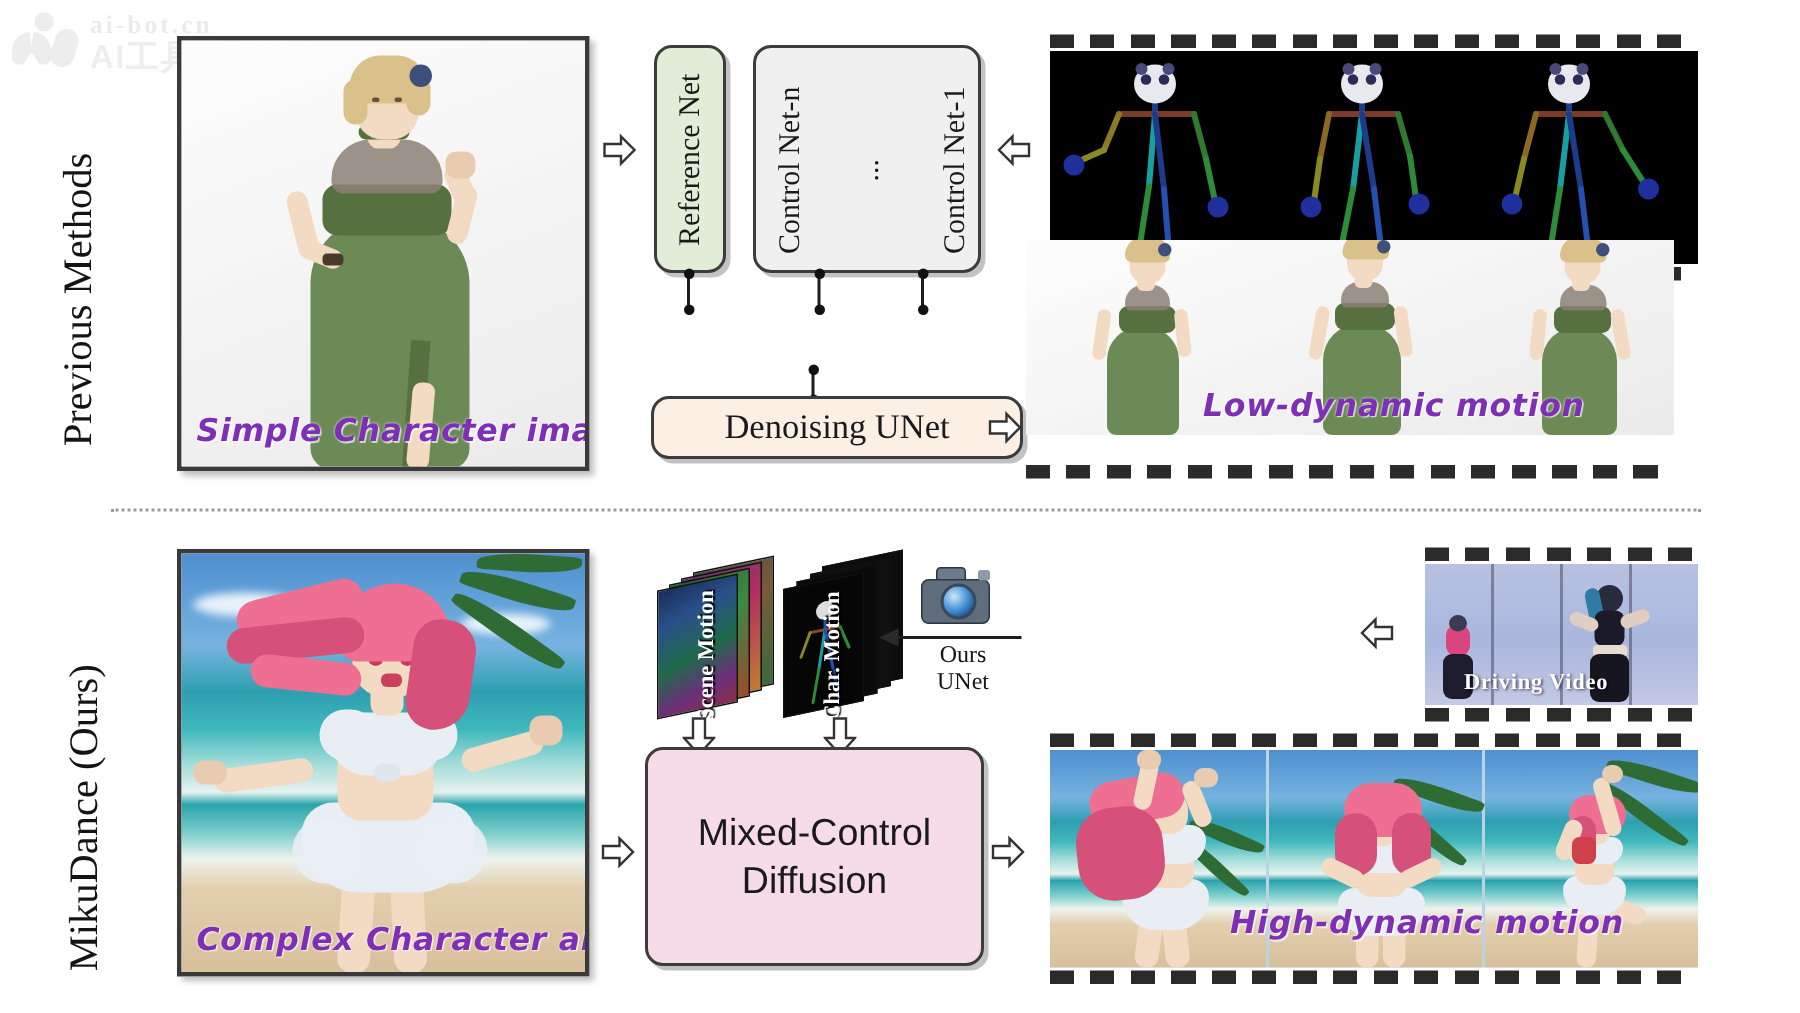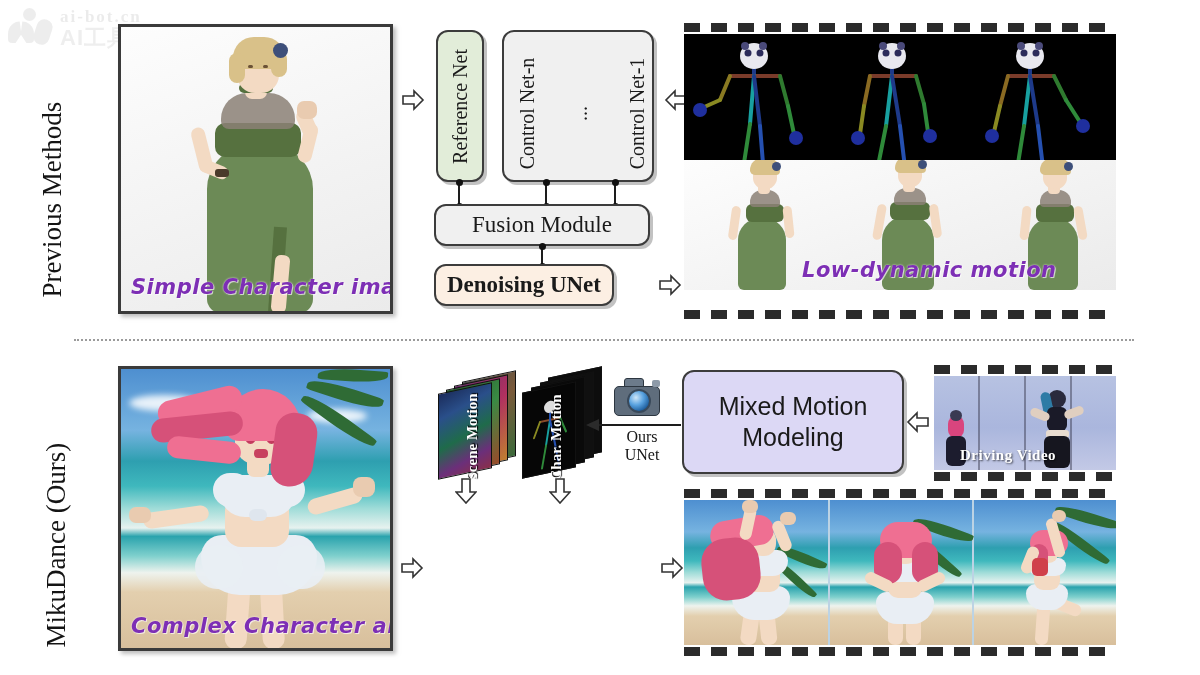--- a/index.html
+++ b/index.html
@@ -59,21 +59,21 @@
 
   
   .wire { position: absolute; background: #1d1d1d; }
   .node { position: absolute; width: 7px; height: 7px; border-radius: 50%; background: #111; }
 
   
   .imgpanel { position: absolute; overflow: hidden; }
   .framed { border: 3px solid #3a3a3a; box-shadow: 3px 3px 4px rgba(130,130,130,.5); }
 
   
-  .film { position: absolute; overflow: visible; }
+  .film { position: absolute; overflow: visible; margin-left: 16px; }
   .film::before, .film::after {
     content: ""; position: absolute; left: 0; right: 0; height: 9px;
     background-image: repeating-linear-gradient(to right,
         #2b2b2b 0px, #2b2b2b 16px, transparent 16px, transparent 27px);
   }
   .film::before { top: -11px; }
   .film::after  { bottom: -11px; }
 
   
   .caption {
@@ -234,29 +234,26 @@
   <div class="node" style="left:456px; top:203px;"></div>
 
   <div class="wire" style="left:545px; top:182px; width:2px; height:24px;"></div>
   <div class="node" style="left:543px; top:179px;"></div>
   <div class="node" style="left:543px; top:203px;"></div>
 
   <div class="wire" style="left:614px; top:182px; width:2px; height:24px;"></div>
   <div class="node" style="left:612px; top:179px;"></div>
   <div class="node" style="left:612px; top:203px;"></div>
 
-  <div class="pbox serif" style="left:434px; top:204px; width:216px; height:42px; background:#f0f0f0; font-size:23px;">
-    <span>Fusion Module</span>
-  </div>
 
   <div class="wire" style="left:541px; top:246px; width:2px; height:20px;"></div>
   <div class="node" style="left:539px; top:243px;"></div>
   <div class="node" style="left:539px; top:263px;"></div>
 
-  <div class="pbox serif" style="left:434px; top:264px; width:180px; height:42px; background:#fcefe3; font-size:23px;font-weight:bold;">
+  <div class="pbox serif" style="left:434px; top:264px; width:248px; height:42px; background:#fcefe3; font-size:23px;">
     <span>Denoising UNet</span>
   </div>
 
   <div class="arrow" style="left:658px; top:273px;">
     <svg width="24" height="24" viewBox="0 0 24 24">
       <path d="M2 8 H13 V3 L22 12 L13 21 V16 H2 Z" fill="#ffffff" stroke="#333" stroke-width="1.6"></path>
     </svg>
   </div>
 
   <div class="film" style="left:684px; top:34px; width:432px; height:142px; background:#000;">
@@ -470,24 +467,20 @@
       <path d="M15 3 L2 9 L15 15 Z" fill="#2b2b2b"></path>
     </svg>
   </div>
   <div class="plainlabel" style="left:604px; top:428px; width:76px; font-size:16px;">
     <div>Ours</div>
     <div>UNet</div>
   </div>
 
   <div class="wire" style="left:612px; top:424px; width:66px; height:2px;"></div>
 
-  <div class="pbox sans" style="left:682px; top:370px; width:222px; height:104px; background:#dcd8f5; font-size:25px; flex-direction:column; line-height:1.25;">
-    <span>Mixed Motion</span>
-    <span>Modeling</span>
-  </div>
 
   <div class="arrow" style="left:906px; top:410px;">
     <svg width="24" height="24" viewBox="0 0 24 24">
       <path d="M22 8 H11 V3 L2 12 L11 21 V16 H22 Z" fill="#ffffff" stroke="#333" stroke-width="1.6"></path>
     </svg>
   </div>
 
   <div class="film" style="left:934px; top:376px; width:182px; height:94px; background:#9aa8d8;">
     <div class="scene" style="background:linear-gradient(to bottom,#b7c2e2 0%,#aab6dd 55%,#c3c9e6 100%); overflow:hidden;">
 
@@ -514,20 +507,24 @@
     <div class="caption" style="left:26px; bottom:6px; font-size:15px; color:#ffffff; font-family:'Liberation Serif',serif; font-style:normal;
                 text-shadow:1px 1px 2px rgba(0,0,0,.65);">Driving Video</div>
   </div>
 
   <div class="arrow" style="left:400px; top:556px;">
     <svg width="24" height="24" viewBox="0 0 24 24">
       <path d="M2 8 H13 V3 L22 12 L13 21 V16 H2 Z" fill="#ffffff" stroke="#333" stroke-width="1.6"></path>
     </svg>
   </div>
 
+  <div class="pbox sans" style="left:430px; top:498px; width:226px; height:146px; background:#f6dce9; font-size:25px; flex-direction:column; line-height:1.3;">
+    <span>Mixed-Control</span>
+    <span>Diffusion</span>
+  </div>
 
   <div class="arrow" style="left:660px; top:556px;">
     <svg width="24" height="24" viewBox="0 0 24 24">
       <path d="M2 8 H13 V3 L22 12 L13 21 V16 H2 Z" fill="#ffffff" stroke="#333" stroke-width="1.6"></path>
     </svg>
   </div>
 
   <div class="film" style="left:684px; top:500px; width:432px; height:145px; background:#bcd3e4;">
     <div class="scene" style="overflow:hidden;">
 
@@ -584,15 +581,16 @@
           <i class="skin" style="left:64px; top:42px; width:20px; height:21px; border-radius:9px;"></i>
           <i class="hair-pk" style="left:56px; top:30px; width:38px; height:26px; border-radius:16px;"></i>
           <i class="hair-pk2" style="left:56px; top:44px; width:18px; height:26px; border-radius:9px;"></i>
           <i class="skin" style="left:50px; top:46px; width:12px; height:28px; border-radius:6px; transform:rotate(22deg);"></i>
           <i class="skin" style="left:76px; top:18px; width:11px; height:40px; border-radius:6px; transform:rotate(-16deg);"></i>
           <i class="skin2" style="left:78px; top:10px; width:14px; height:12px; border-radius:6px;"></i>
           <i style="left:58px; top:58px; width:16px; height:18px; background:#d0404a; border-radius:5px;"></i>
         </div>
       </div>
     </div>
+    <div class="caption" style="left:120px; bottom:18px; font-size:21px;">High-dynamic motion</div>
   </div>
 
 </div>
 
 </body></html>

